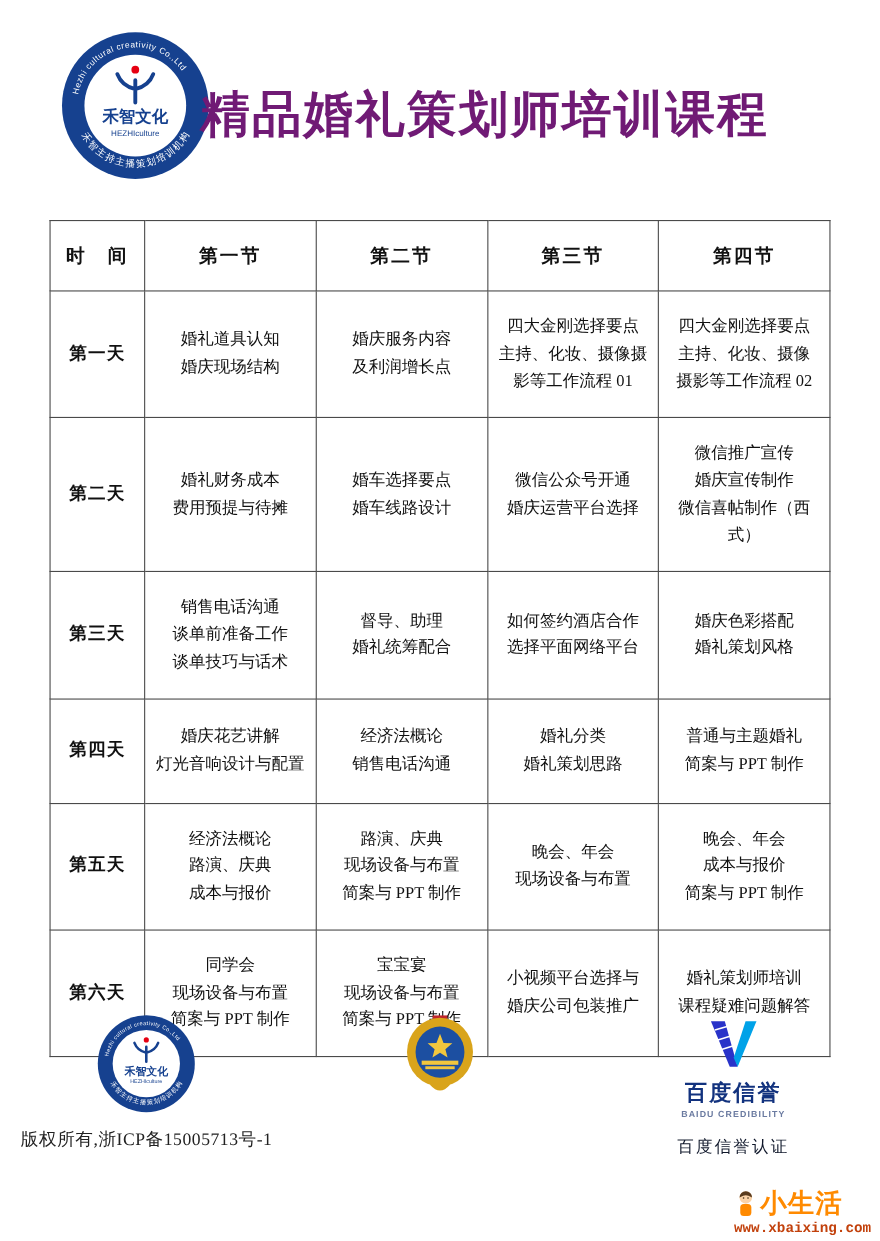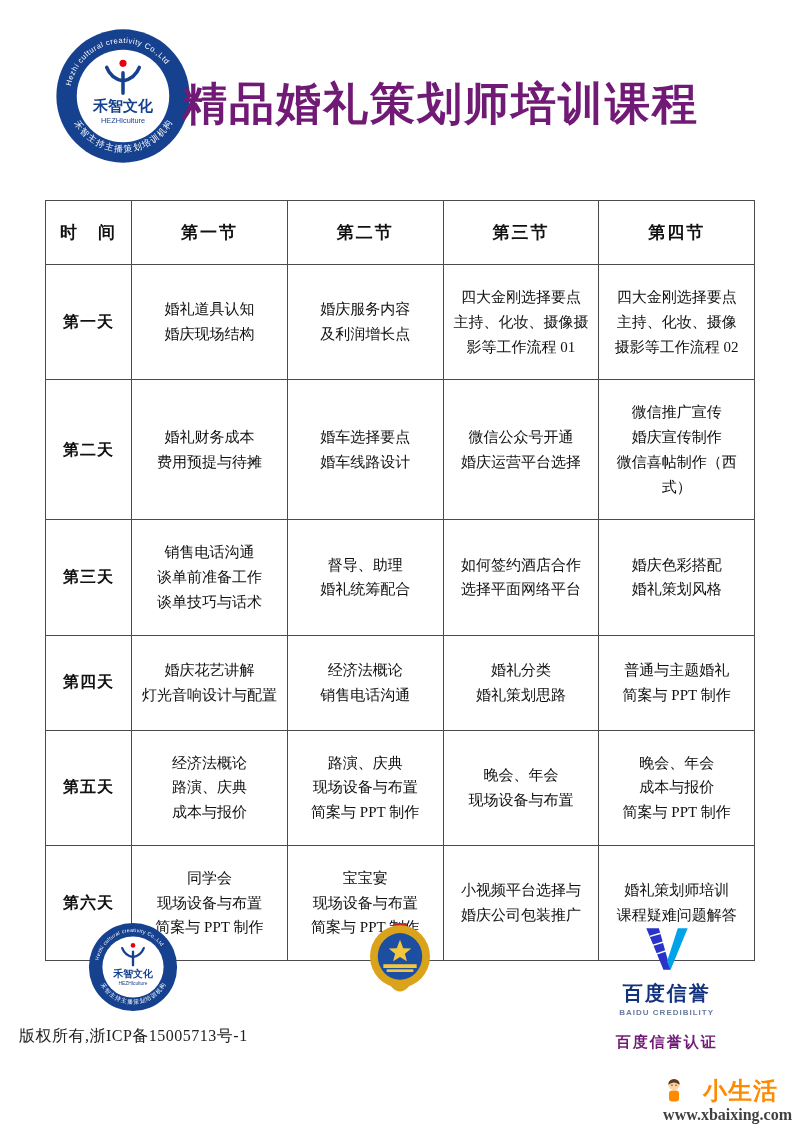--- a/index.html
+++ b/index.html
@@ -35,30 +35,30 @@
   .footer { position:absolute; left:0; top:922px; width:800px; display:flex; }
   .fcol { flex:1; display:flex; flex-direction:column; align-items:center; }
   .logo-foot { width:90px; height:90px; }
   .copyright { margin-top:14px; font-size:16px; color:#222; letter-spacing:0.5px; }
   .badge-svg { width:68px; height:80px; }
   .police-text { margin-top:10px; font-size:16px; font-weight:bold; color:#000; letter-spacing:0.5px; }
   .baidu-svg { width:54px; height:54px; }
   .baidu-cn { margin-top:4px; font-size:20px; font-weight:bold; color:#12327e; letter-spacing:2px; }
   .baidu-en { margin-top:1px; font-size:8px; color:#6a7aa0; letter-spacing:1px;
               font-family:"Liberation Sans","DejaVu Sans",sans-serif;font-weight:bold; }
-  .baidu-cert { margin-top:16px; font-size:15px; font-weight:bold; color:#701a75; letter-spacing:2px; }
+  .baidu-cert { margin-top:16px; font-size:15px; font-weight:normal; color:#0f172a; letter-spacing:2px; }
   
   .watermark { position:absolute; right:8px; bottom:4px; text-align:left; line-height:1.1; }
-  .wm-row { display:flex; align-items:center; gap:18px; }
+  .wm-row { display:flex; align-items:center; gap:2px; }
   .mascot-svg { width:22px; height:28px; }
   .wm-name { font-size:24px; font-weight:900; color:#ff8a00;
              font-family:"Liberation Sans","DejaVu Sans",sans-serif;
              text-shadow:0 0 2px #ffffff; letter-spacing:1px; }
-  .wm-url { font-size:16px; font-weight:bold; color:#404040; margin-top:1px;
-            font-family:Liberation Serif, serif; }
+  .wm-url { font-size:13px; font-weight:bold; color:#c2410c; margin-top:1px;
+            font-family:Liberation Mono, monospace; }
 </style>
 </head>
 <body>
 
 <div class="page">
 
   <div>
     <svg class="logo-main" viewBox="0 0 100 100">
       <defs>
         <path id="arcTopH" d="M 11,50 A 39,39 0 0 1 89,50"></path>

